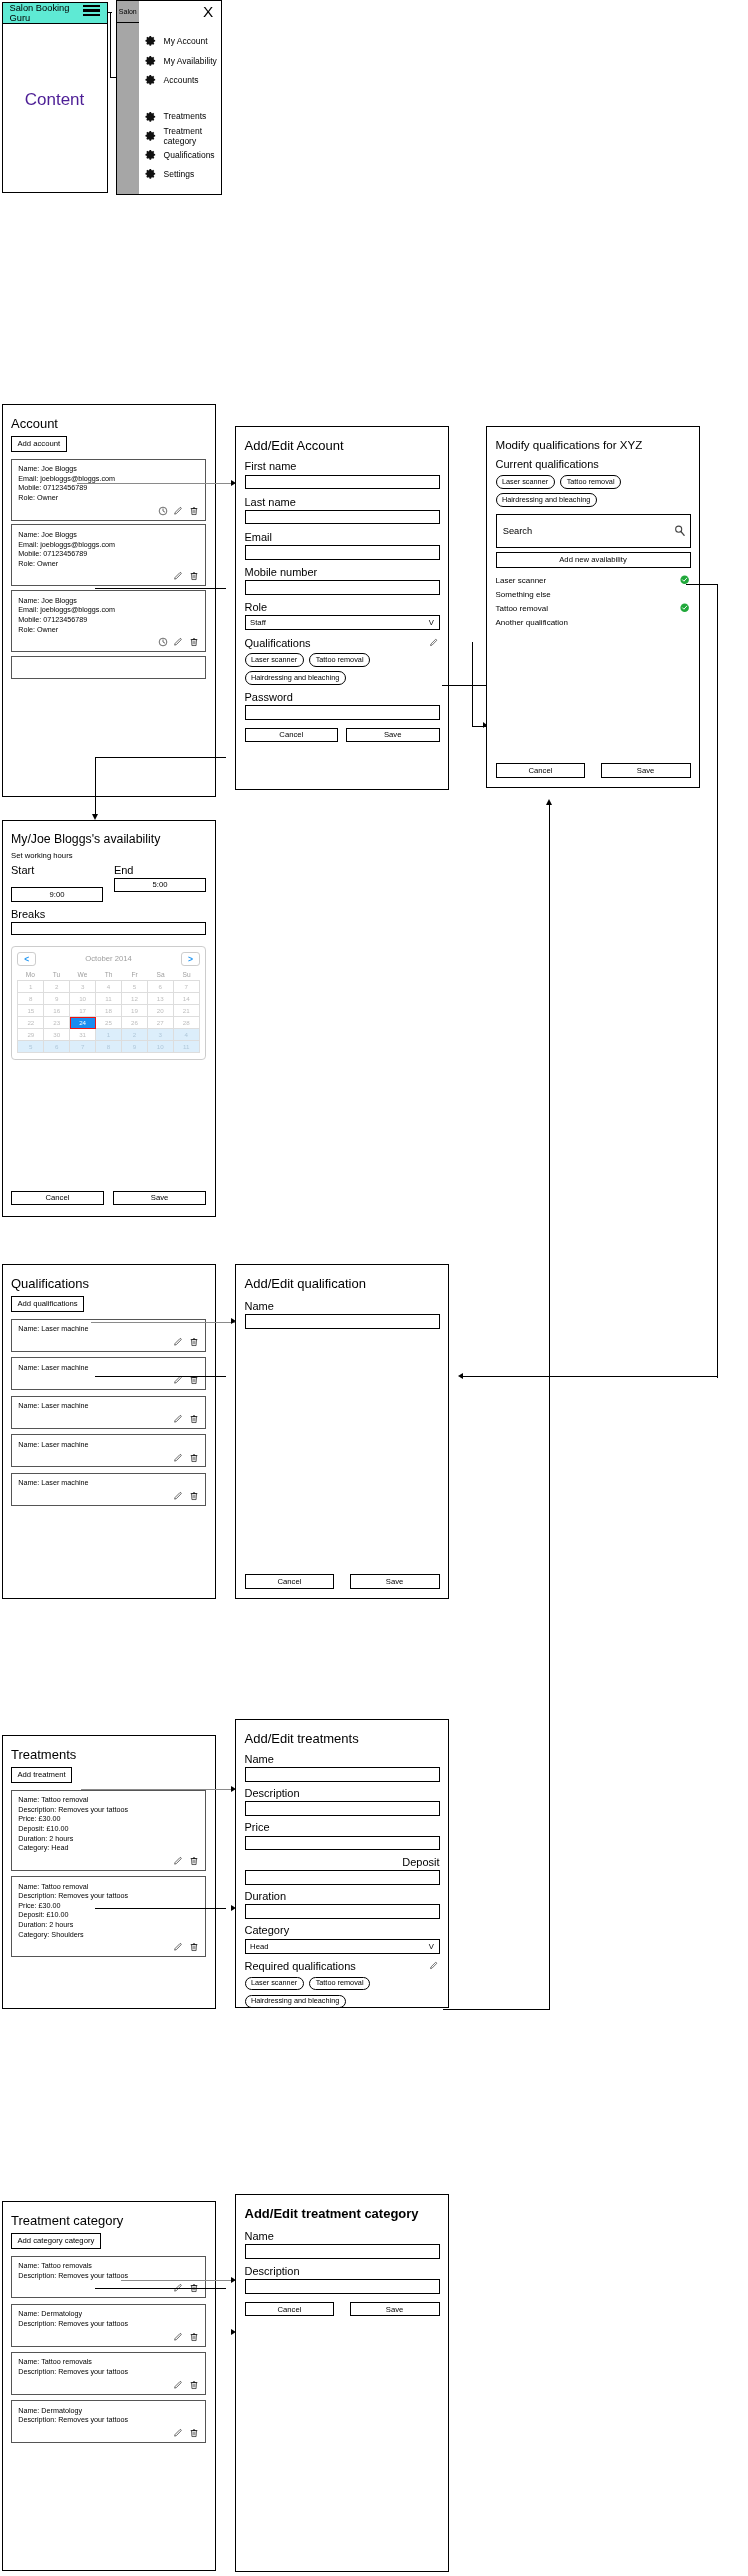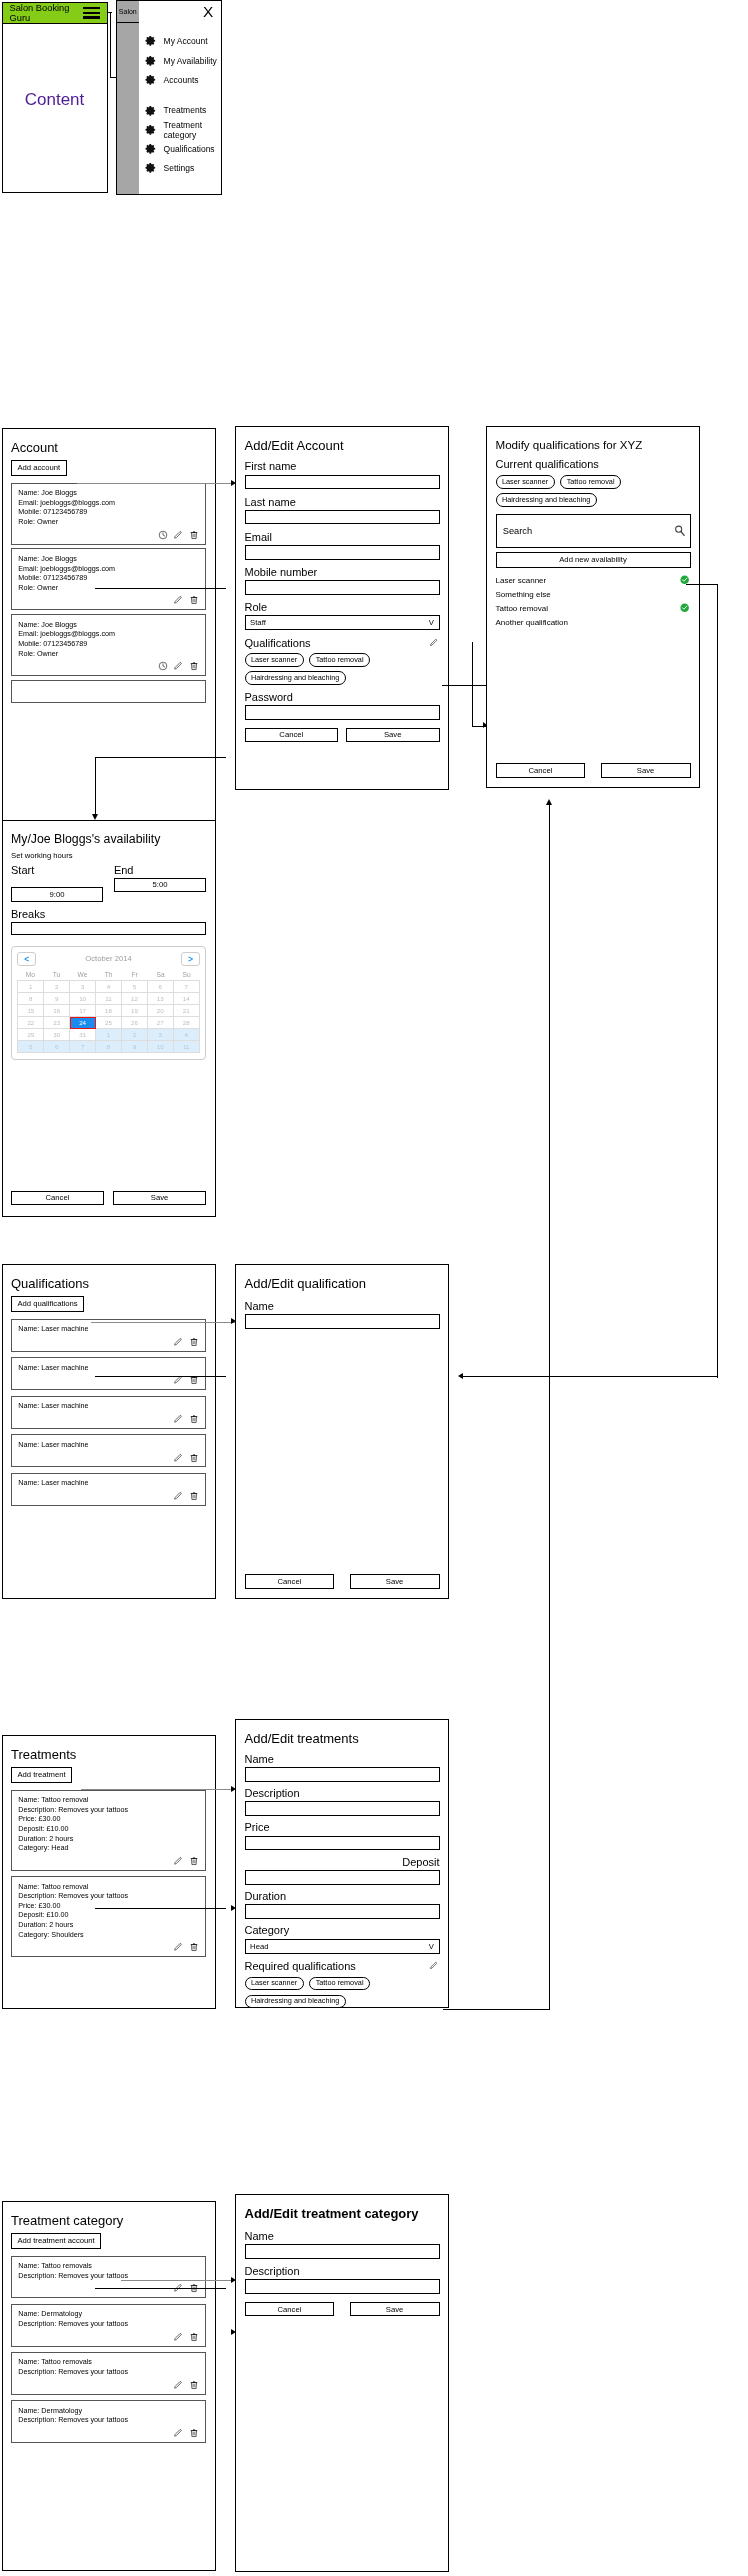--- a/index.html
+++ b/index.html
@@ -85,24 +85,24 @@
     align-items: center;
     gap: 5.4px;
     margin-top: 2.3px;
     height: 11.6px;
   }
   .ico { display: inline-block; line-height: 0; }
   .hdrbar {
     border: 1.2px solid #000;
     height: 23px;
     display: flex;
-    align-items: center;
+    align-items: flex-start;
     justify-content: space-between;
     padding: 0 7px;
-    background: #84cc16;
+    background: #5eead4;
   }
   .hdrbar .ttl { font-size: 9.3px; }
   .burger span {
     display: block;
     width: 17px;
     height: 2.3px;
     background: #000;
     margin: 2.3px 0;
   }
   .content-word {
@@ -247,21 +247,21 @@
     </div>
     <div class="menu-item" style="margin-bottom:0.8px;">
       <span class="gear ico">
         <svg width="11.6" height="11.6" viewBox="0 0 24 24">
             <path fill="#111" d="M12 8.2a3.8 3.8 0 100 7.6 3.8 3.8 0 000-7.6zm0 5.6a1.8 1.8 0 110-3.6 1.8 1.8 0 010 3.6z"></path>
             <path fill="#111" d="M21 13.6v-3.2l-2.4-.5a6.9 6.9 0 00-.8-1.9l1.4-2-2.3-2.3-2 1.4a6.9 6.9 0 00-1.9-.8L12.6 2H9.4l-.5 2.3a6.9 6.9 0 00-1.9.8l-2-1.4-2.3 2.3 1.4 2a6.9 6.9 0 00-.8 1.9L1 10.4v3.2l2.3.5c.2.7.5 1.3.8 1.9l-1.4 2 2.3 2.3 2-1.4c.6.4 1.2.6 1.9.8l.5 2.3h3.2l.5-2.3c.7-.2 1.3-.5 1.9-.8l2 1.4 2.3-2.3-1.4-2c.4-.6.6-1.2.8-1.9l2.3-.5z"></path>
           </svg>
       </span>
       <span>My Availability</span>
     </div>
-    <div class="menu-item" style="margin-bottom:12px;">
+    <div class="menu-item" style="margin-bottom:18px;">
       <span class="gear ico">
         <svg width="11.6" height="11.6" viewBox="0 0 24 24">
             <path fill="#111" d="M12 8.2a3.8 3.8 0 100 7.6 3.8 3.8 0 000-7.6zm0 5.6a1.8 1.8 0 110-3.6 1.8 1.8 0 010 3.6z"></path>
             <path fill="#111" d="M21 13.6v-3.2l-2.4-.5a6.9 6.9 0 00-.8-1.9l1.4-2-2.3-2.3-2 1.4a6.9 6.9 0 00-1.9-.8L12.6 2H9.4l-.5 2.3a6.9 6.9 0 00-1.9.8l-2-1.4-2.3 2.3 1.4 2a6.9 6.9 0 00-.8 1.9L1 10.4v3.2l2.3.5c.2.7.5 1.3.8 1.9l-1.4 2 2.3 2.3 2-1.4c.6.4 1.2.6 1.9.8l.5 2.3h3.2l.5-2.3c.7-.2 1.3-.5 1.9-.8l2 1.4 2.3-2.3-1.4-2c.4-.6.6-1.2.8-1.9l2.3-.5z"></path>
           </svg>
       </span>
       <span>Accounts</span>
     </div>
     <div class="menu-item" style="margin-bottom:0.8px;">
       <span class="gear ico">
@@ -295,21 +295,21 @@
         <svg width="11.6" height="11.6" viewBox="0 0 24 24">
             <path fill="#111" d="M12 8.2a3.8 3.8 0 100 7.6 3.8 3.8 0 000-7.6zm0 5.6a1.8 1.8 0 110-3.6 1.8 1.8 0 010 3.6z"></path>
             <path fill="#111" d="M21 13.6v-3.2l-2.4-.5a6.9 6.9 0 00-.8-1.9l1.4-2-2.3-2.3-2 1.4a6.9 6.9 0 00-1.9-.8L12.6 2H9.4l-.5 2.3a6.9 6.9 0 00-1.9.8l-2-1.4-2.3 2.3 1.4 2a6.9 6.9 0 00-.8 1.9L1 10.4v3.2l2.3.5c.2.7.5 1.3.8 1.9l-1.4 2 2.3 2.3 2-1.4c.6.4 1.2.6 1.9.8l.5 2.3h3.2l.5-2.3c.7-.2 1.3-.5 1.9-.8l2 1.4 2.3-2.3-1.4-2c.4-.6.6-1.2.8-1.9l2.3-.5z"></path>
           </svg>
       </span>
       <span>Settings</span>
     </div>
   </div>
 </div>
 
-<div class="panel" style="left:1.5px; top:428px; width:214px; height:393px; overflow:hidden;">
+<div class="panel" style="left:1.5px; top:404px; width:214px; height:393px; overflow:hidden;">
   <div class="panel-title" style="margin:10.8px 0 0 8.5px;">Account</div>
   <div class="btn-left" style="margin:5.4px 0 0 8.5px;">Add account</div>
   <div style="margin:7px 8.5px 0 8.5px;">
     <div class="card">
       <div class="card-line">Name: Joe Bloggs</div>
       <div class="card-line">Email: joebloggs@bloggs.com</div>
       <div class="card-line">Mobile: 07123456789</div>
       <div class="card-line">Role: Owner</div>
       <div class="card-icons">
         <span class="ico">
@@ -813,21 +813,21 @@
     </div>
   </div>
   <div style="display:flex; gap:15.4px; margin:3.1px 8.5px 0 8.5px;">
     <div class="btn" style="flex:1;">Cancel</div>
     <div class="btn" style="flex:1;">Save</div>
   </div>
 </div>
 
 <div class="panel" style="left:1.5px; top:2201px; width:214px; height:370px; overflow:hidden;">
   <div class="panel-title" style="margin:10.8px 0 0 8.5px;">Treatment category</div>
-  <div class="btn-left" style="margin:5.4px 0 0 8.5px;">Add treatment account</div>
+  <div class="btn-left" style="margin:5.4px 0 0 8.5px;">Add category category</div>
   <div style="margin:7px 8.5px 0 8.5px;">
     <div class="card" style="margin-bottom:5.4px;">
       <div class="card-line">Name: Tattoo removals</div>
       <div class="card-line">Description: Removes your tattoos</div>
       <div class="card-icons">
         <span class="ico">
             <svg width="10" height="10" viewBox="0 0 24 24">
               <path d="M4 19.5l1-4L16.5 4a2 2 0 012.8 2.8L7.9 18.4l-3.9 1.1z" fill="none" stroke="#222" stroke-width="1.6" stroke-linejoin="round"></path>
             </svg>
           </span>

